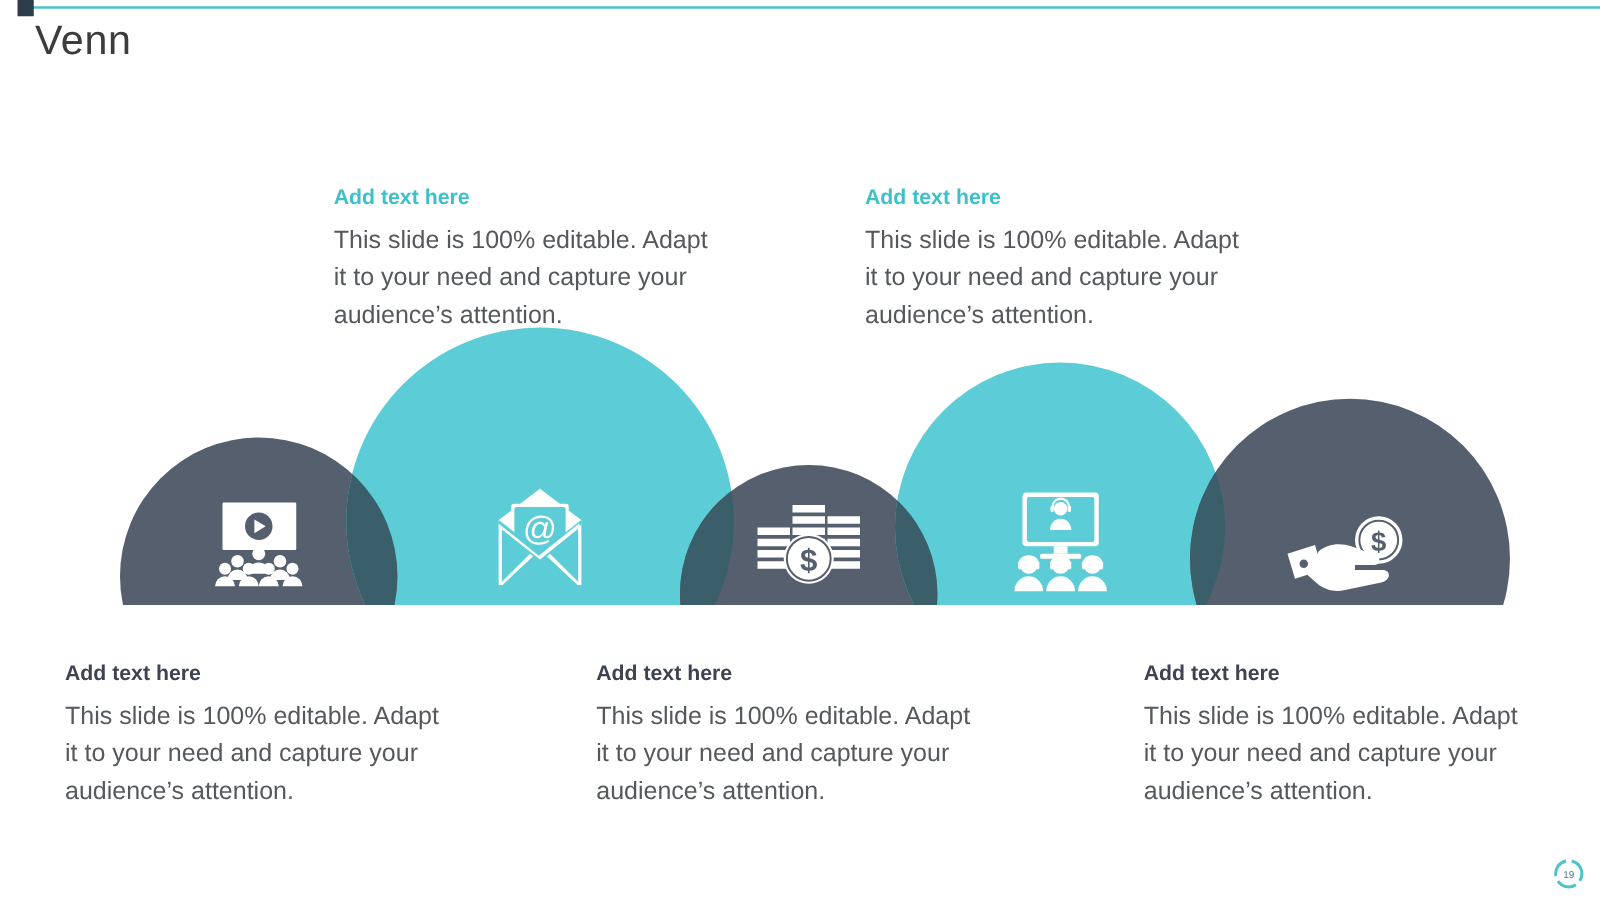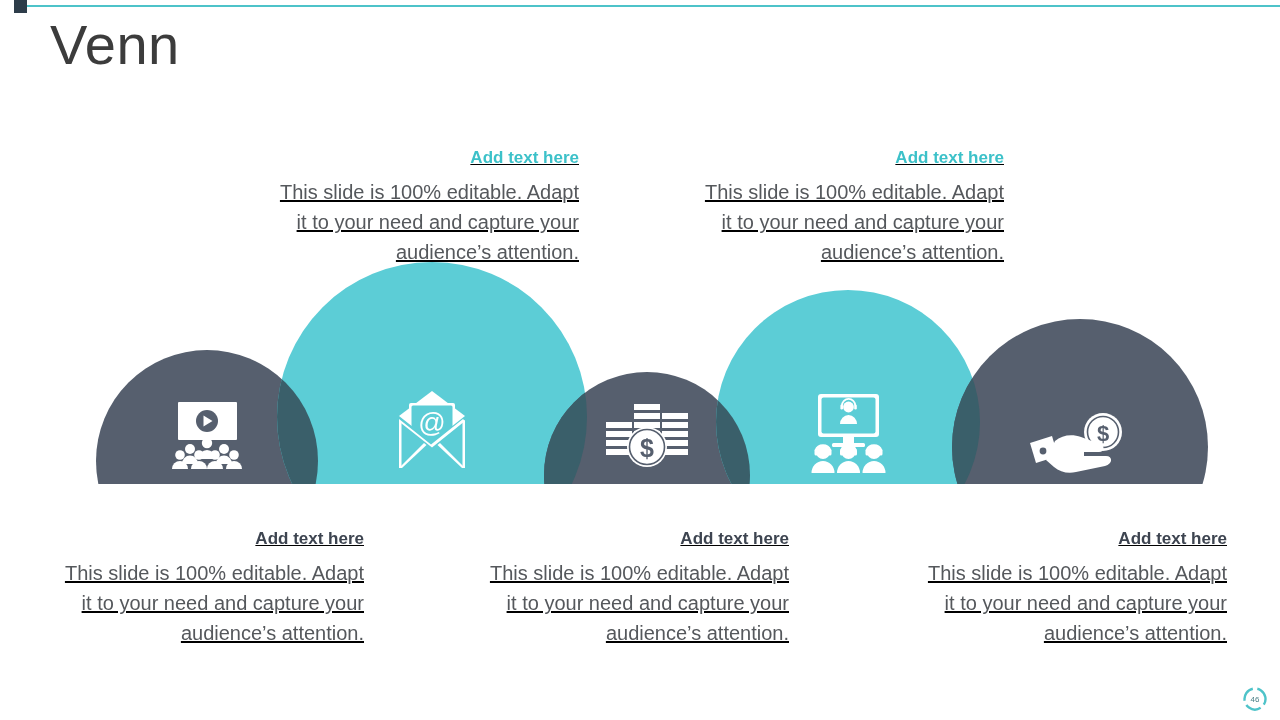--- a/index.html
+++ b/index.html
@@ -35,30 +35,29 @@
     width: 13px;
     height: 13px;
     background: #2e3d4a;
   }
 
   
   .slide-title {
     position: absolute;
     left: 28px;
     top: 14px;
-    font-size: 56px;
+    font-size: 33px;
     font-weight: 400;
     color: #3c3c3c;
     letter-spacing: 0.5px;
     line-height: 1.1;
-    margin-left: 22px;
-  }
-
-  
-  .txt-block { position: absolute; text-align: right; text-decoration: underline; }
+  }
+
+  
+  .txt-block { position: absolute; text-align: left; }
   .txt-head {
     font-size: 17px;
     font-weight: bold;
     line-height: 1.2;
     margin-bottom: 9px;
   }
   .txt-head.teal { color: #3cc1c9; }
   .txt-head.dark { color: #3d4450; }
   .txt-body {
     font-size: 20px;
@@ -301,16 +300,16 @@
 
   <div class="txt-block tb-bot-3">
     <div class="txt-head dark">Add text here</div>
     <div class="txt-body">This slide is 100% editable. Adapt it to your need and capture your audience’s attention.</div>
   </div>
 
   <div class="page-badge">
     <svg width="26" height="26" viewBox="0 0 26 26" xmlns="http://www.w3.org/2000/svg">
       <circle cx="13" cy="13" r="10.5" fill="none" stroke="#4ec3c9" stroke-width="2.4" stroke-dasharray="16 4.5" transform="rotate(-55 13 13)"></circle>
     </svg>
-    <div class="num">46</div>
+    <div class="num">19</div>
   </div>
 
 </div>
 
 </body></html>

